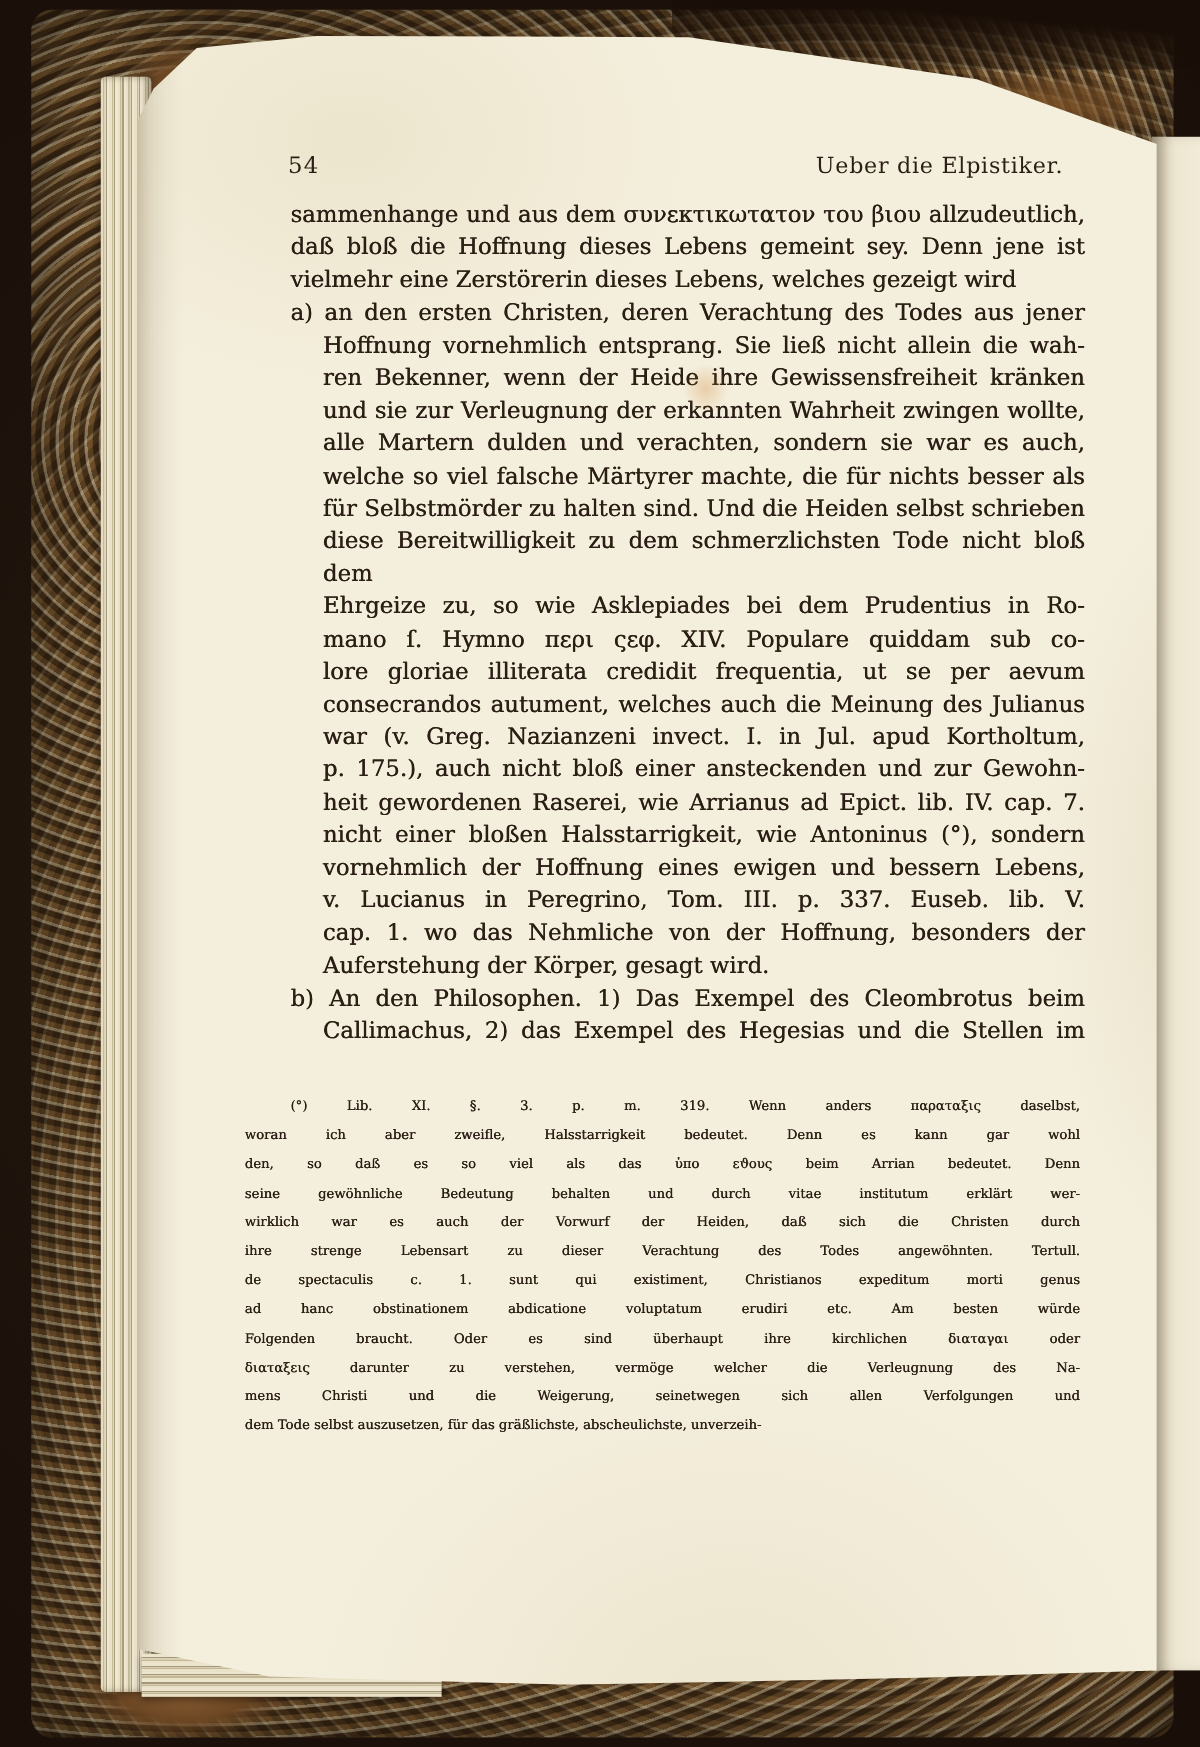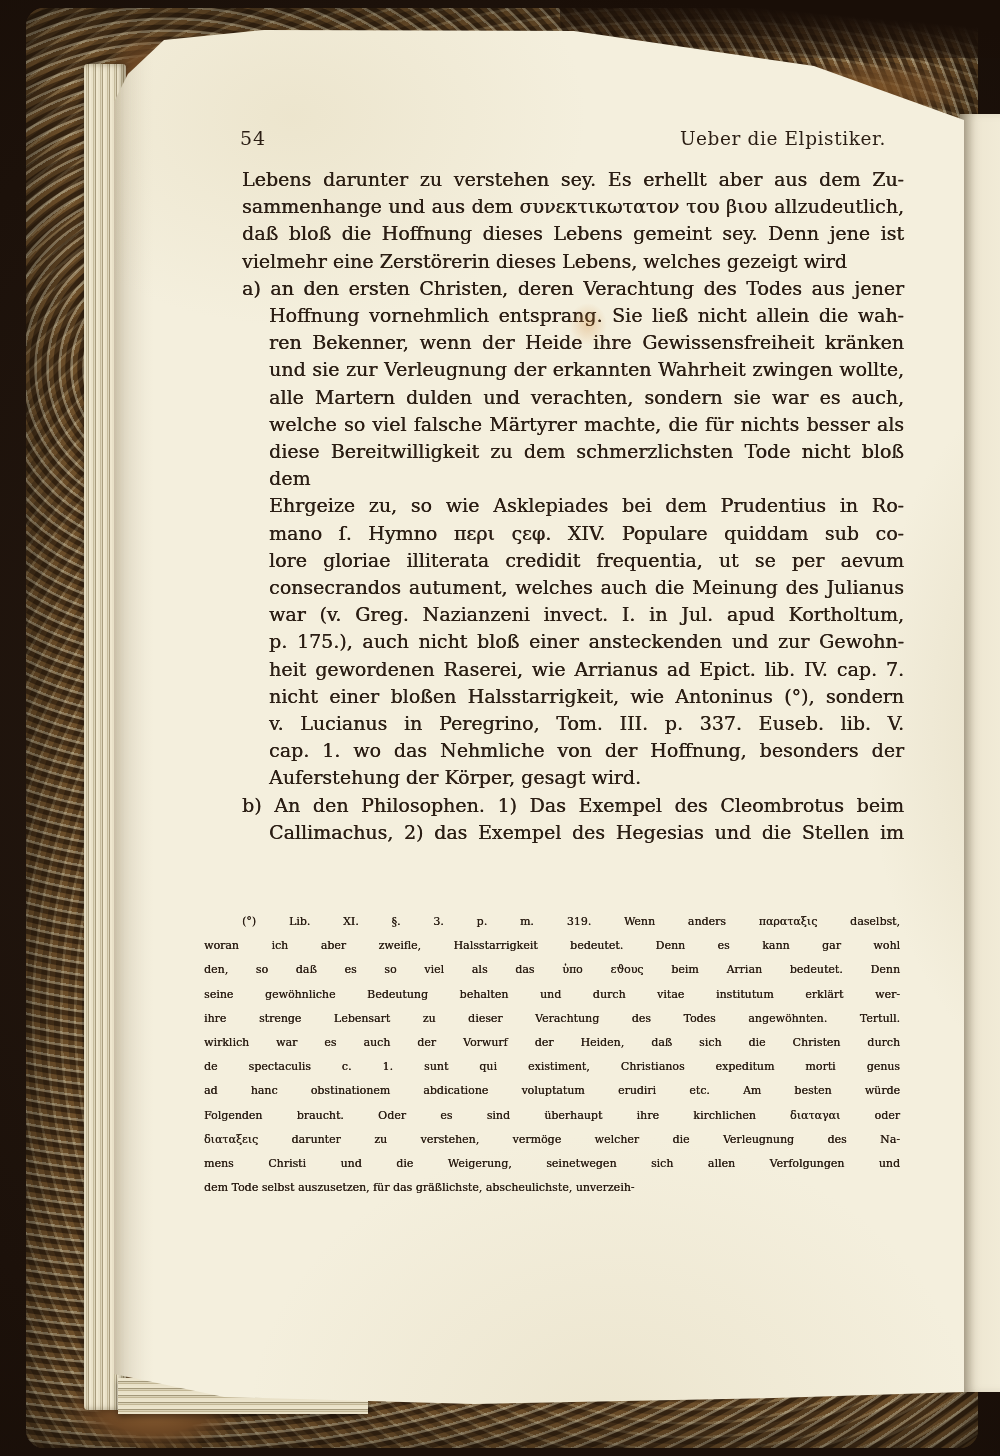--- a/index.html
+++ b/index.html
@@ -97,58 +97,59 @@
   <div class="stack"></div>
   <div class="stack-bottom"></div>
   <div class="facing"></div>
 
   <div class="page">
     <div class="pagenum">54</div>
     <div class="header">Ueber die Elpistiker.</div>
 
     <div class="bodycol">
       <div class="block para">
-          <div class="tl">Lebens darunter zu verstehen sey. Es erhellt aber aus dem Zu-</div>
           <div class="tl">sammenhange und aus dem συνεκτικωτατον του βιου allzudeutlich,</div>
           <div class="tl">daß bloß die Hoffnung dieses Lebens gemeint sey. Denn jene ist</div>
           <div class="tl">vielmehr eine Zerstörerin dieses Lebens, welches gezeigt wird</div>
         </div>
       <div class="block hang">
           <div class="tl">a) an den ersten Christen, deren Verachtung des Todes aus jener</div>
           <div class="tl">Hoffnung vornehmlich entsprang. Sie ließ nicht allein die wah-</div>
           <div class="tl">ren Bekenner, wenn der Heide ihre Gewissensfreiheit kränken</div>
           <div class="tl">und sie zur Verleugnung der erkannten Wahrheit zwingen wollte,</div>
           <div class="tl">alle Martern dulden und verachten, sondern sie war es auch,</div>
           <div class="tl">welche so viel falsche Märtyrer machte, die für nichts besser als</div>
+          <div class="tl">für Selbstmörder zu halten sind. Und die Heiden selbst schrieben</div>
           <div class="tl">diese Bereitwilligkeit zu dem schmerzlichsten Tode nicht bloß dem</div>
           <div class="tl">Ehrgeize zu, so wie Asklepiades bei dem Prudentius in Ro-</div>
           <div class="tl">mano ſ. Hymno περι ςεφ. XIV. Populare quiddam sub co-</div>
           <div class="tl">lore gloriae illiterata credidit frequentia, ut se per aevum</div>
           <div class="tl">consecrandos autument, welches auch die Meinung des Julianus</div>
           <div class="tl">war (v. Greg. Nazianzeni invect. I. in Jul. apud Kortholtum,</div>
           <div class="tl">p. 175.), auch nicht bloß einer ansteckenden und zur Gewohn-</div>
           <div class="tl">heit gewordenen Raserei, wie Arrianus ad Epict. lib. IV. cap. 7.</div>
           <div class="tl">nicht einer bloßen Halsstarrigkeit, wie Antoninus (°), sondern</div>
+          <div class="tl">vornehmlich der Hoffnung eines ewigen und bessern Lebens,</div>
           <div class="tl">v. Lucianus in Peregrino, Tom. III. p. 337. Euseb. lib. V.</div>
           <div class="tl">cap. 1. wo das Nehmliche von der Hoffnung, besonders der</div>
           <div class="tl">Auferstehung der Körper, gesagt wird.</div>
         </div>
       <div class="block hang jl">
           <div class="tl">b) An den Philosophen. 1) Das Exempel des Cleombrotus beim</div>
           <div class="tl">Callimachus, 2) das Exempel des Hegesias und die Stellen im</div>
         </div>
     </div>
 
     <div class="footnote block">
         <div class="tl">(°) Lib. XI. §. 3. p. m. 319. Wenn anders παραταξις daselbst,</div>
         <div class="tl">woran ich aber zweifle, Halsstarrigkeit bedeutet. Denn es kann gar wohl</div>
         <div class="tl">den, so daß es so viel als das ὑπο εϑους beim Arrian bedeutet. Denn</div>
         <div class="tl">seine gewöhnliche Bedeutung behalten und durch vitae institutum erklärt wer-</div>
+        <div class="tl">wirklich war es auch der Vorwurf der Heiden, daß sich die Christen durch</div>
         <div class="tl">ihre strenge Lebensart zu dieser Verachtung des Todes angewöhnten. Tertull.</div>
-        <div class="tl">wirklich war es auch der Vorwurf der Heiden, daß sich die Christen durch</div>
         <div class="tl">de spectaculis c. 1. sunt qui existiment, Christianos expeditum morti genus</div>
         <div class="tl">ad hanc obstinationem abdicatione voluptatum erudiri etc. Am besten würde</div>
         <div class="tl">Folgenden braucht. Oder es sind überhaupt ihre kirchlichen διαταγαι oder</div>
         <div class="tl">διαταξεις darunter zu verstehen, vermöge welcher die Verleugnung des Na-</div>
         <div class="tl">mens Christi und die Weigerung, seinetwegen sich allen Verfolgungen und</div>
         <div class="tl">dem Tode selbst auszusetzen, für das gräßlichste, abscheulichste, unverzeih-</div>
       </div>
     <div class="stain"></div>
   </div>
 </div>

